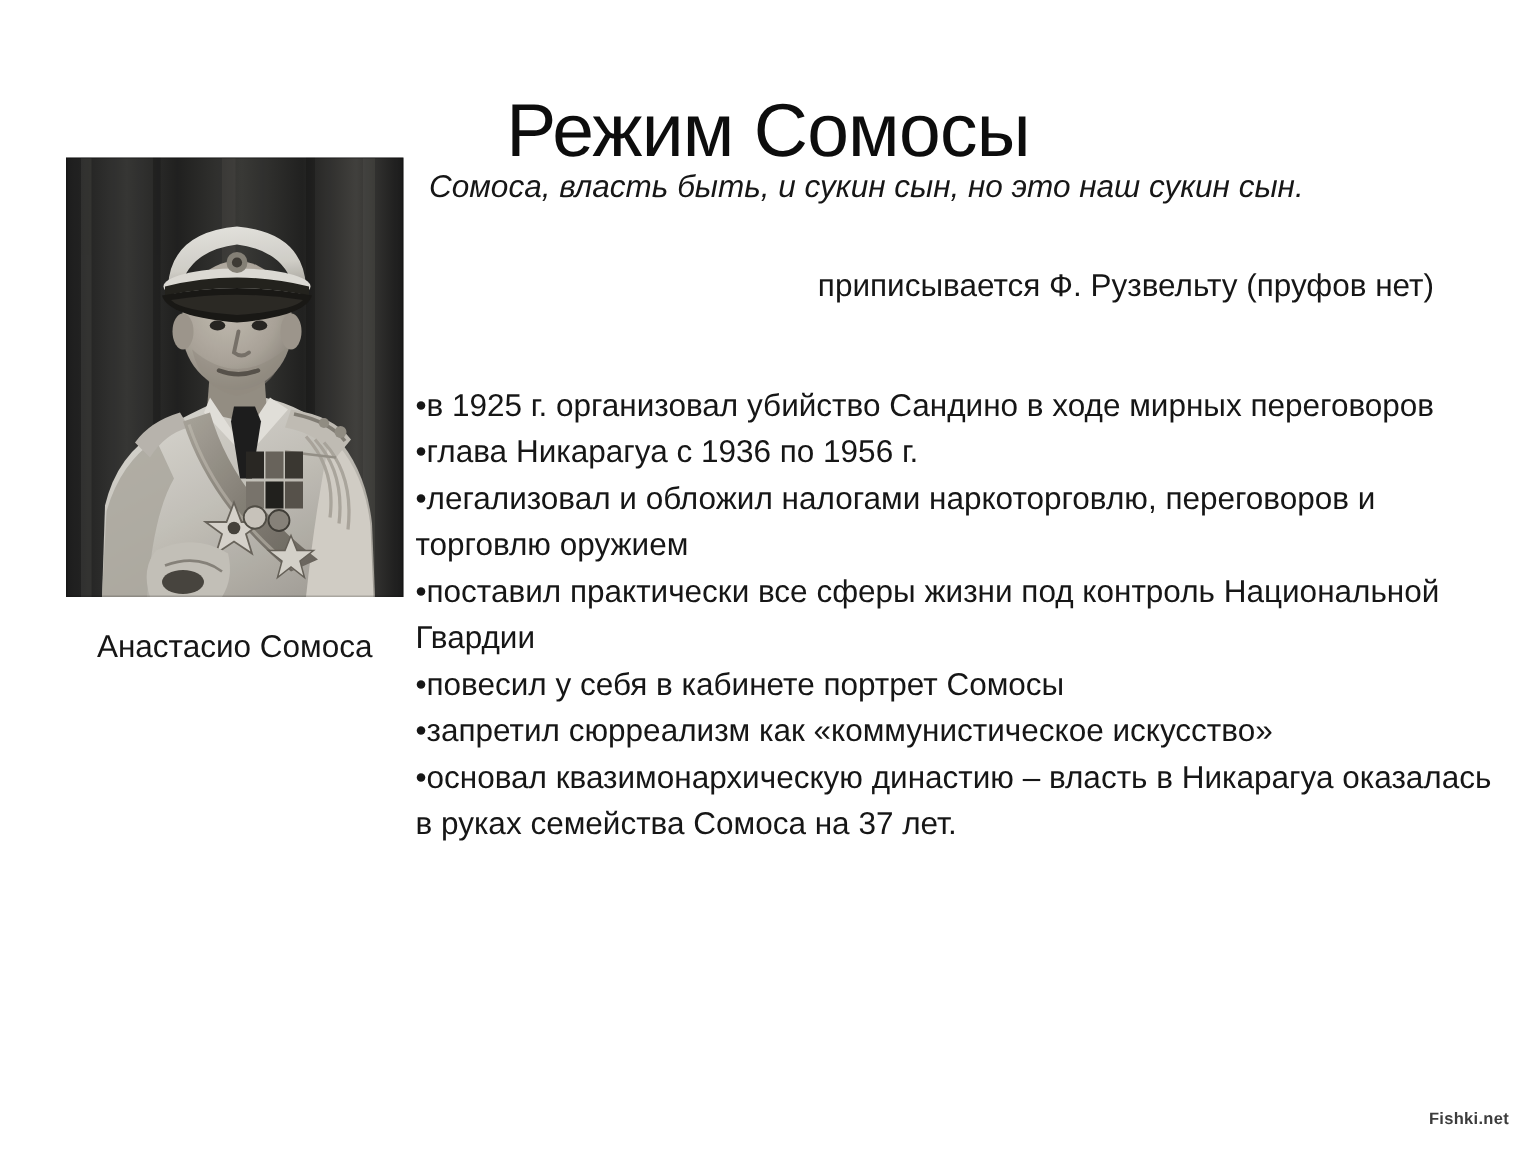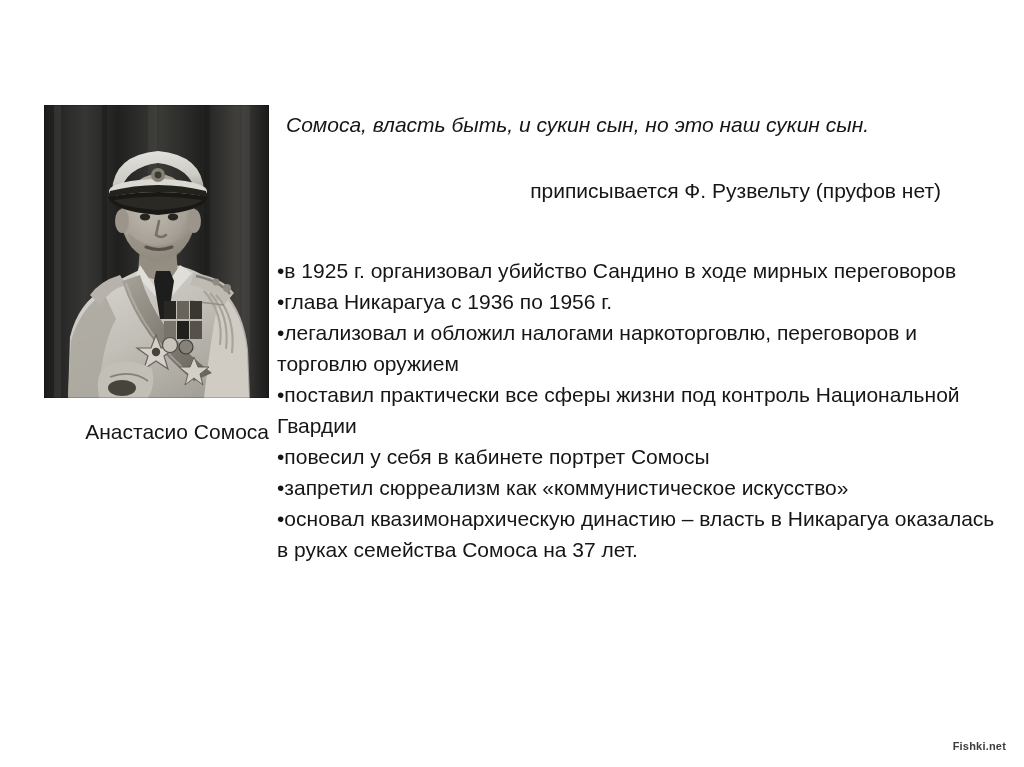--- a/index.html
+++ b/index.html
@@ -54,42 +54,42 @@
     display: block;
   }
   .portrait-frame svg {
     display: block;
     width: 225px;
     height: 293px;
   }
   .portrait-caption {
     margin-top: 21px;
     width: 225px;
-    text-align: right;
+    text-align: center;
     font-size: 21px;
     line-height: 26px;
     color: #161616;
     white-space: nowrap;
   }
 
   
   .quote {
     position: absolute;
     left: 286px;
     top: 110px;
     width: 700px;
     font-size: 21px;
     line-height: 29px;
     font-style: italic;
     color: #161616;
     white-space: nowrap;
   }
   .attribution {
     position: absolute;
-    left: 272px;
+    left: 287px;
     top: 176px;
     width: 669px;
     text-align: right;
     font-size: 21px;
     line-height: 29px;
     color: #161616;
     white-space: nowrap;
   }
 
   
@@ -130,20 +130,21 @@
        1px 0 0 #ffffff, -1px 0 0 #ffffff,
        0 1px 0 #ffffff, 0 -1px 0 #ffffff;
     margin-top: 36px;
   }
 </style>
 </head>
 <body>
 
 <div class="slide">
 
+  <h1 class="slide-title">Режим Сомосы</h1>
 
   <div class="portrait-block">
     <div class="portrait-frame">
       <svg viewBox="0 0 225 293" preserveAspectRatio="xMidYMid slice" role="img" aria-label="portrait">
         <defs>
           <linearGradient id="bgGrad" x1="0" y1="0" x2="1" y2="0">
             <stop offset="0%" stop-color="#1e1e1e"></stop>
             <stop offset="18%" stop-color="#3a3a38"></stop>
             <stop offset="33%" stop-color="#232322"></stop>
             <stop offset="52%" stop-color="#3d3d3a"></stop>

